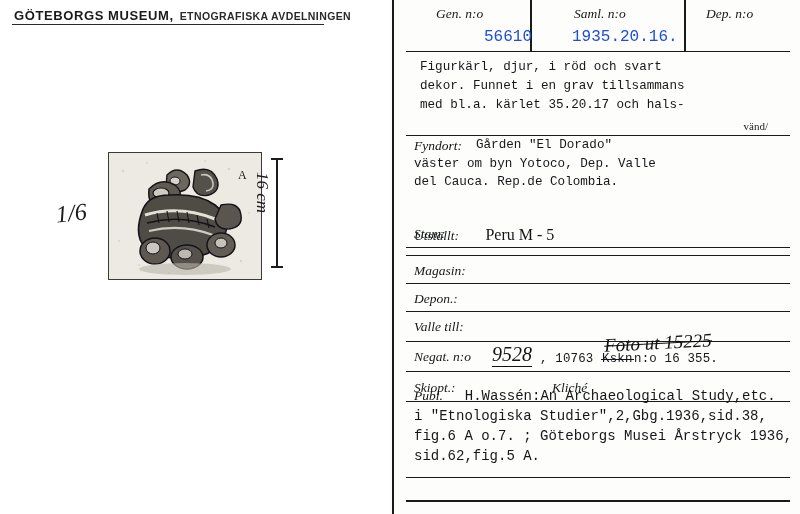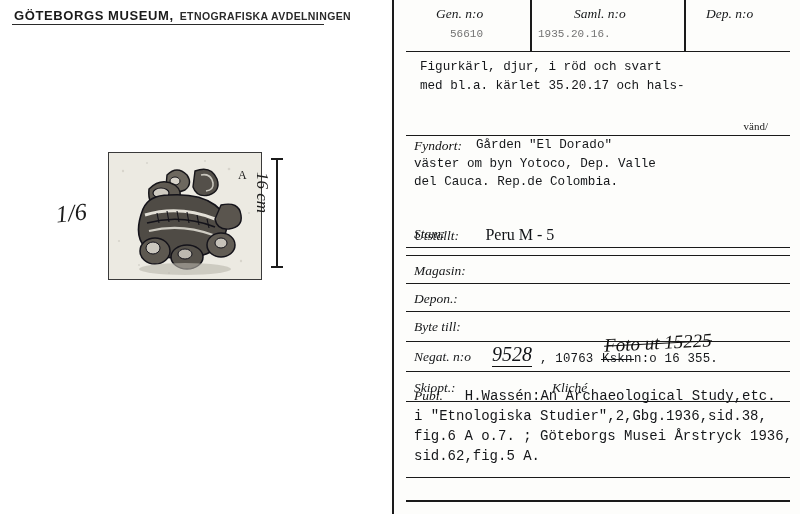--- a/index.html
+++ b/index.html
@@ -176,22 +176,23 @@
   .hdr-cell-label {
     position: absolute;
     font-family: "Liberation Serif", serif;
     font-style: italic;
     font-size: 13.5px;
     color: #16181a;
   }
   .hdr-cell-value {
     position: absolute;
     font-family: "Liberation Mono", monospace;
-    font-size: 11px;
-    color: #737373;
+    font-size: 16px;
+    color: #1d4ed8;
+    margin-left: 34px;
   }
 
   
   .desc-block {
     position: absolute;
     left: 10px; top: 52px;
     width: 384px; height: 84px;
     border-bottom: 1.5px solid #1a1a1a;
     box-sizing: border-box;
     padding: 6px 0 0 14px;
@@ -379,20 +380,21 @@
 
       <div class="hdr-cell-label" style="left:168px; top:6px;">Saml. n:o</div>
       <div class="hdr-cell-value" style="left:132px; top:28px;">1935.20.16.</div>
 
       <div class="hdr-cell-label" style="left:300px; top:6px;">Dep. n:o</div>
       <div class="hdr-cell-value" style="left:296px; top:28px;"></div>
     </div>
 
     <div class="desc-block">
       <div class="desc-line">Figurkärl, djur, i röd och svart</div>
+      <div class="desc-line">dekor. Funnet i en grav tillsammans</div>
       <div class="desc-line">med bl.a. kärlet 35.20.17 och hals-</div>
       <div class="vand-note">vänd/</div>
     </div>
 
     <div class="fyndort-block">
       <span class="fyndort-label">Fyndort:</span>
       <div class="fyndort-line" style="padding-left:62px;">Gården "El Dorado"</div>
       <div class="fyndort-line">väster om byn Yotoco, Dep. Valle</div>
       <div class="fyndort-line">del Cauca. Rep.de Colombia.</div>
     </div>
@@ -411,21 +413,21 @@
       <span class="field-label">Magasin:</span>
       <span class="typed" style="margin-left:8px;"></span>
     </div>
 
     <div class="row" style="top:284px; height:28px; padding:5px 0 0 8px;">
       <span class="field-label">Depon.:</span>
       <span class="typed" style="margin-left:8px;"></span>
     </div>
 
     <div class="row" style="top:312px; height:30px; padding:5px 0 0 8px;">
-      <span class="field-label">Byte till:</span>
+      <span class="field-label">Valle till:</span>
       <span class="typed" style="margin-left:8px;"></span>
     </div>
 
     <div class="row" style="top:342px; height:30px;text-align:right;">
       <span class="field-label" style="position:absolute; left:8px; top:7px;">Negat. n:o</span>
       <span class="hand underline-hand" style="position:absolute; left:86px; top:1px; font-size:20px; font-style:italic;">9528</span>
       <span class="typed" style="position:absolute; left:134px; top:10px;">, 10763</span>
       <span class="typed strike" style="position:absolute; left:196px; top:10px;">Kskn</span>
       <span class="typed" style="position:absolute; left:228px; top:10px;"> n:o 16 355.</span>
       <span class="hand-strike" style="left:198px; top:-10px;">Foto ut 15225</span>

